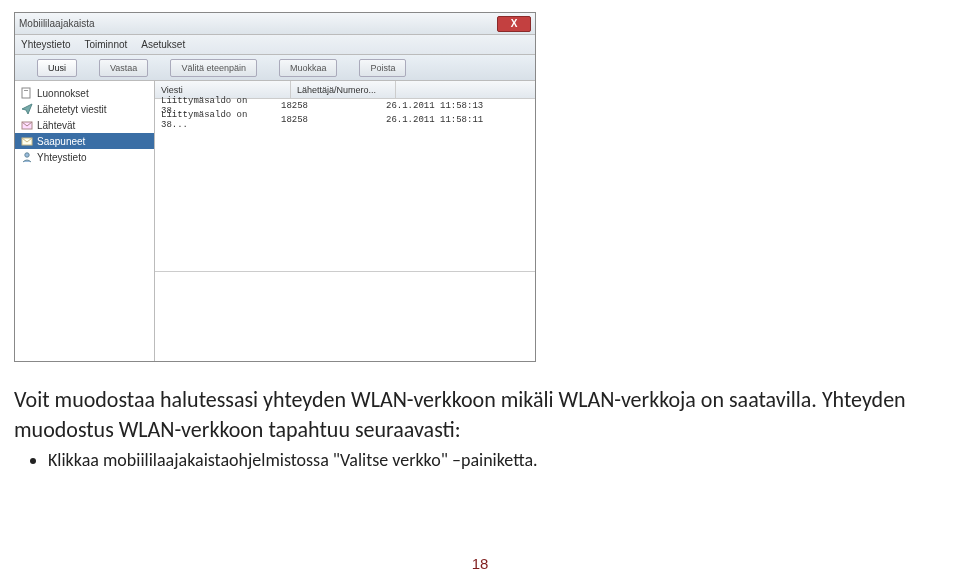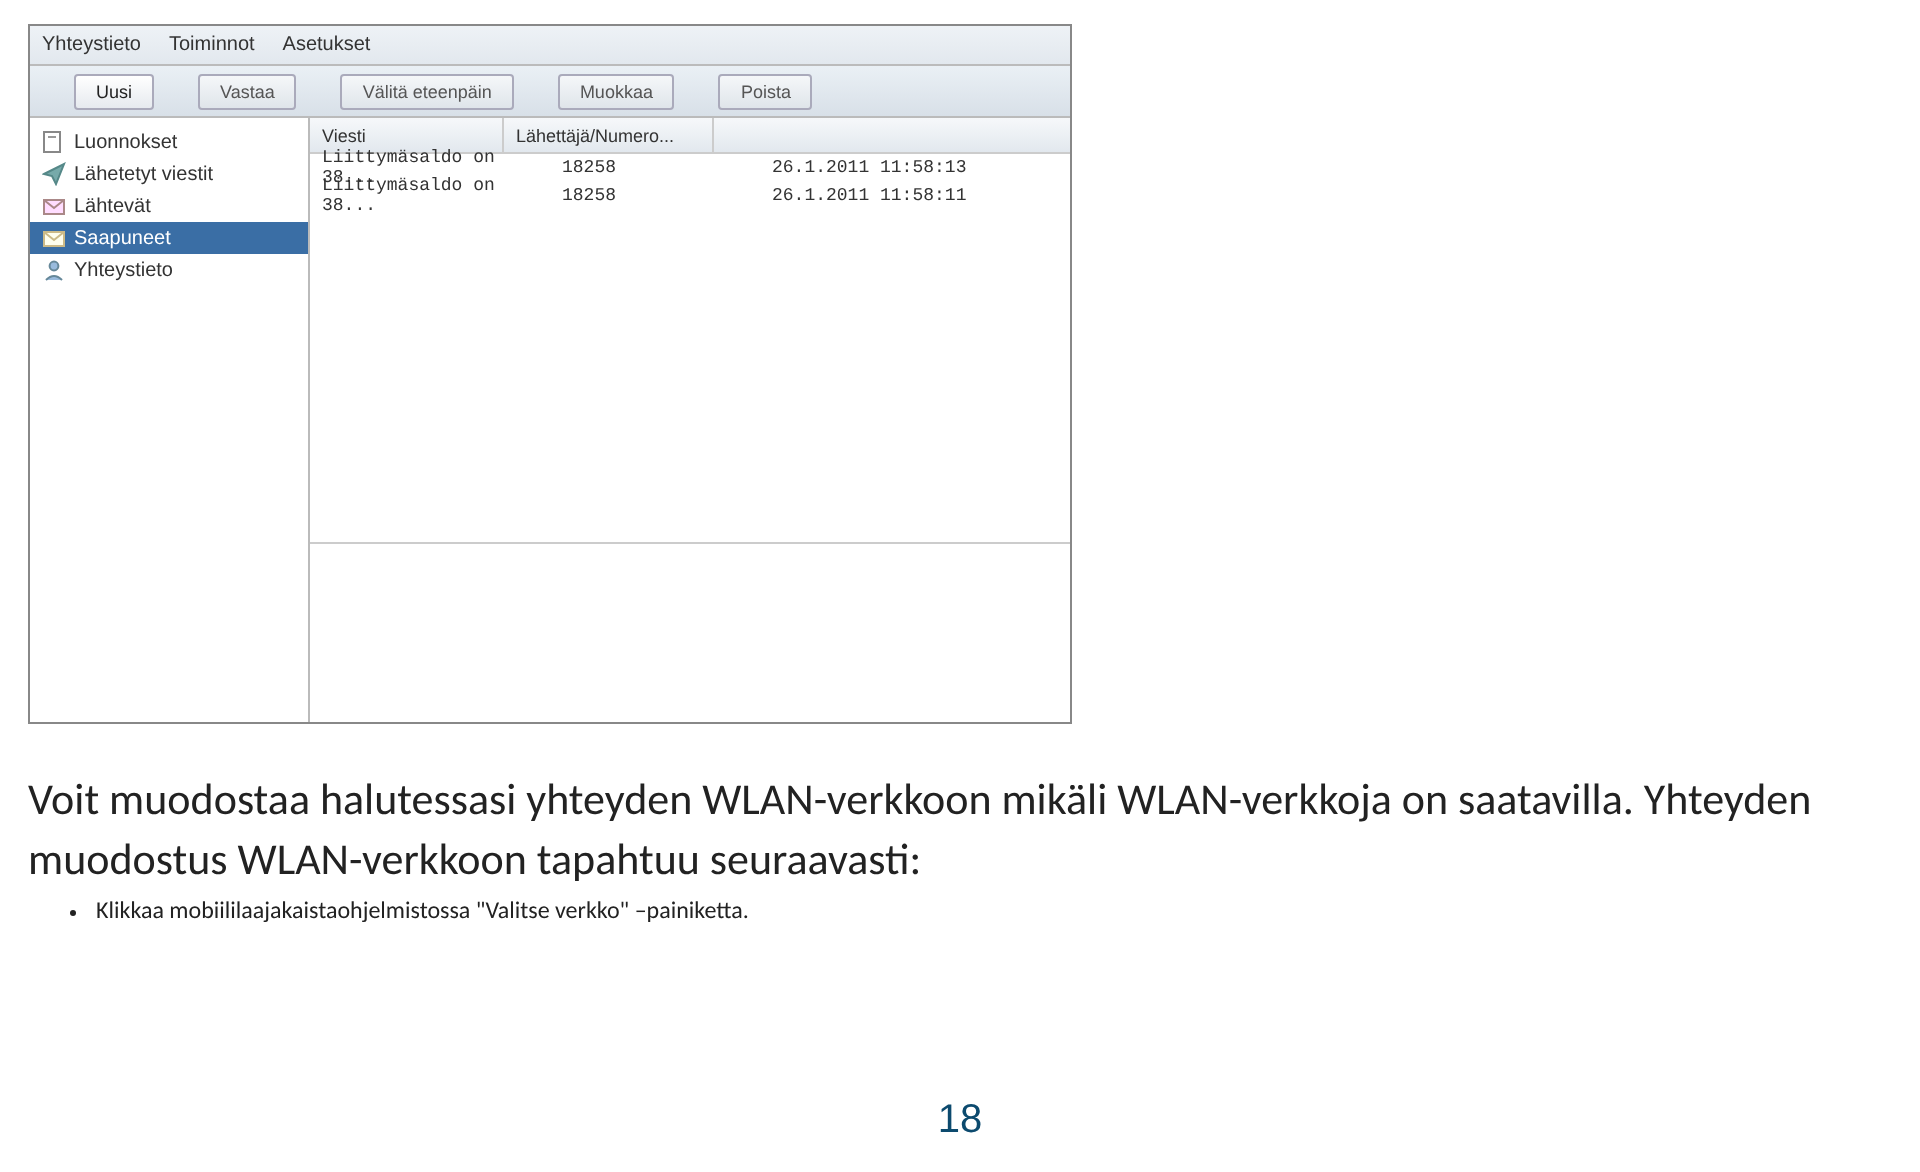--- a/index.html
+++ b/index.html
@@ -127,21 +127,21 @@
       color: #333;
       background: linear-gradient(#f6f8fa, #e2e8ee);
     }
     .lh-col {
       border-right: 1px solid #ccc;
       padding: 2px 6px;
       display: flex;
       align-items: center;
       gap: 3px;
     }
-    .lh-col.c1 { width: 97px; }
+    .lh-col.c1 { width: 136px; }
     .lh-col.c2 { width: 105px; }
     .lh-col.c3 { flex: 1; }
     .list-rows {
       flex: 1;
     }
     .list-row {
       display: flex;
       font-size: 9px;
       color: #333;
       height: 14px;
@@ -172,43 +172,49 @@
     .para {
       font-size: 22px;
       color: #222;
       line-height: 1.35;
     }
     .bullet-list {
       margin-top: 4px;
       padding-left: 34px;
     }
     .bullet-item {
-      font-size: 12px;
+      font-size: 18px;
       color: #222;
       line-height: 1.35;
       list-style: disc;
     }
     .page-number {
       position: absolute;
       bottom: 14px;
       left: 0;
       width: 960px;
       text-align: center;
-      font-size: 20px;
-      color: #0c4a6e;
+      font-size: 15px;
+      color: #7f1d1d;
     }
     .sort-arrow {
       font-size: 8px;
       color: #666;
     }
   </style>
 </head>
 <body>
 
 <div class="screenshot-container">
+  <div class="titlebar">
+    <span class="titlebar-text">Mobiililaajakaista</span>
+    <div class="close-btn">
+      <span>X</span>
+    </div>
+  </div>
 
   <div class="menubar">
     <span>Yhteystieto</span>
     <span>Toiminnot</span>
     <span>Asetukset</span>
   </div>
 
   <div class="toolbar">
     <div class="tb-btn active">Uusi</div>
     <div class="tb-btn">Vastaa</div>

